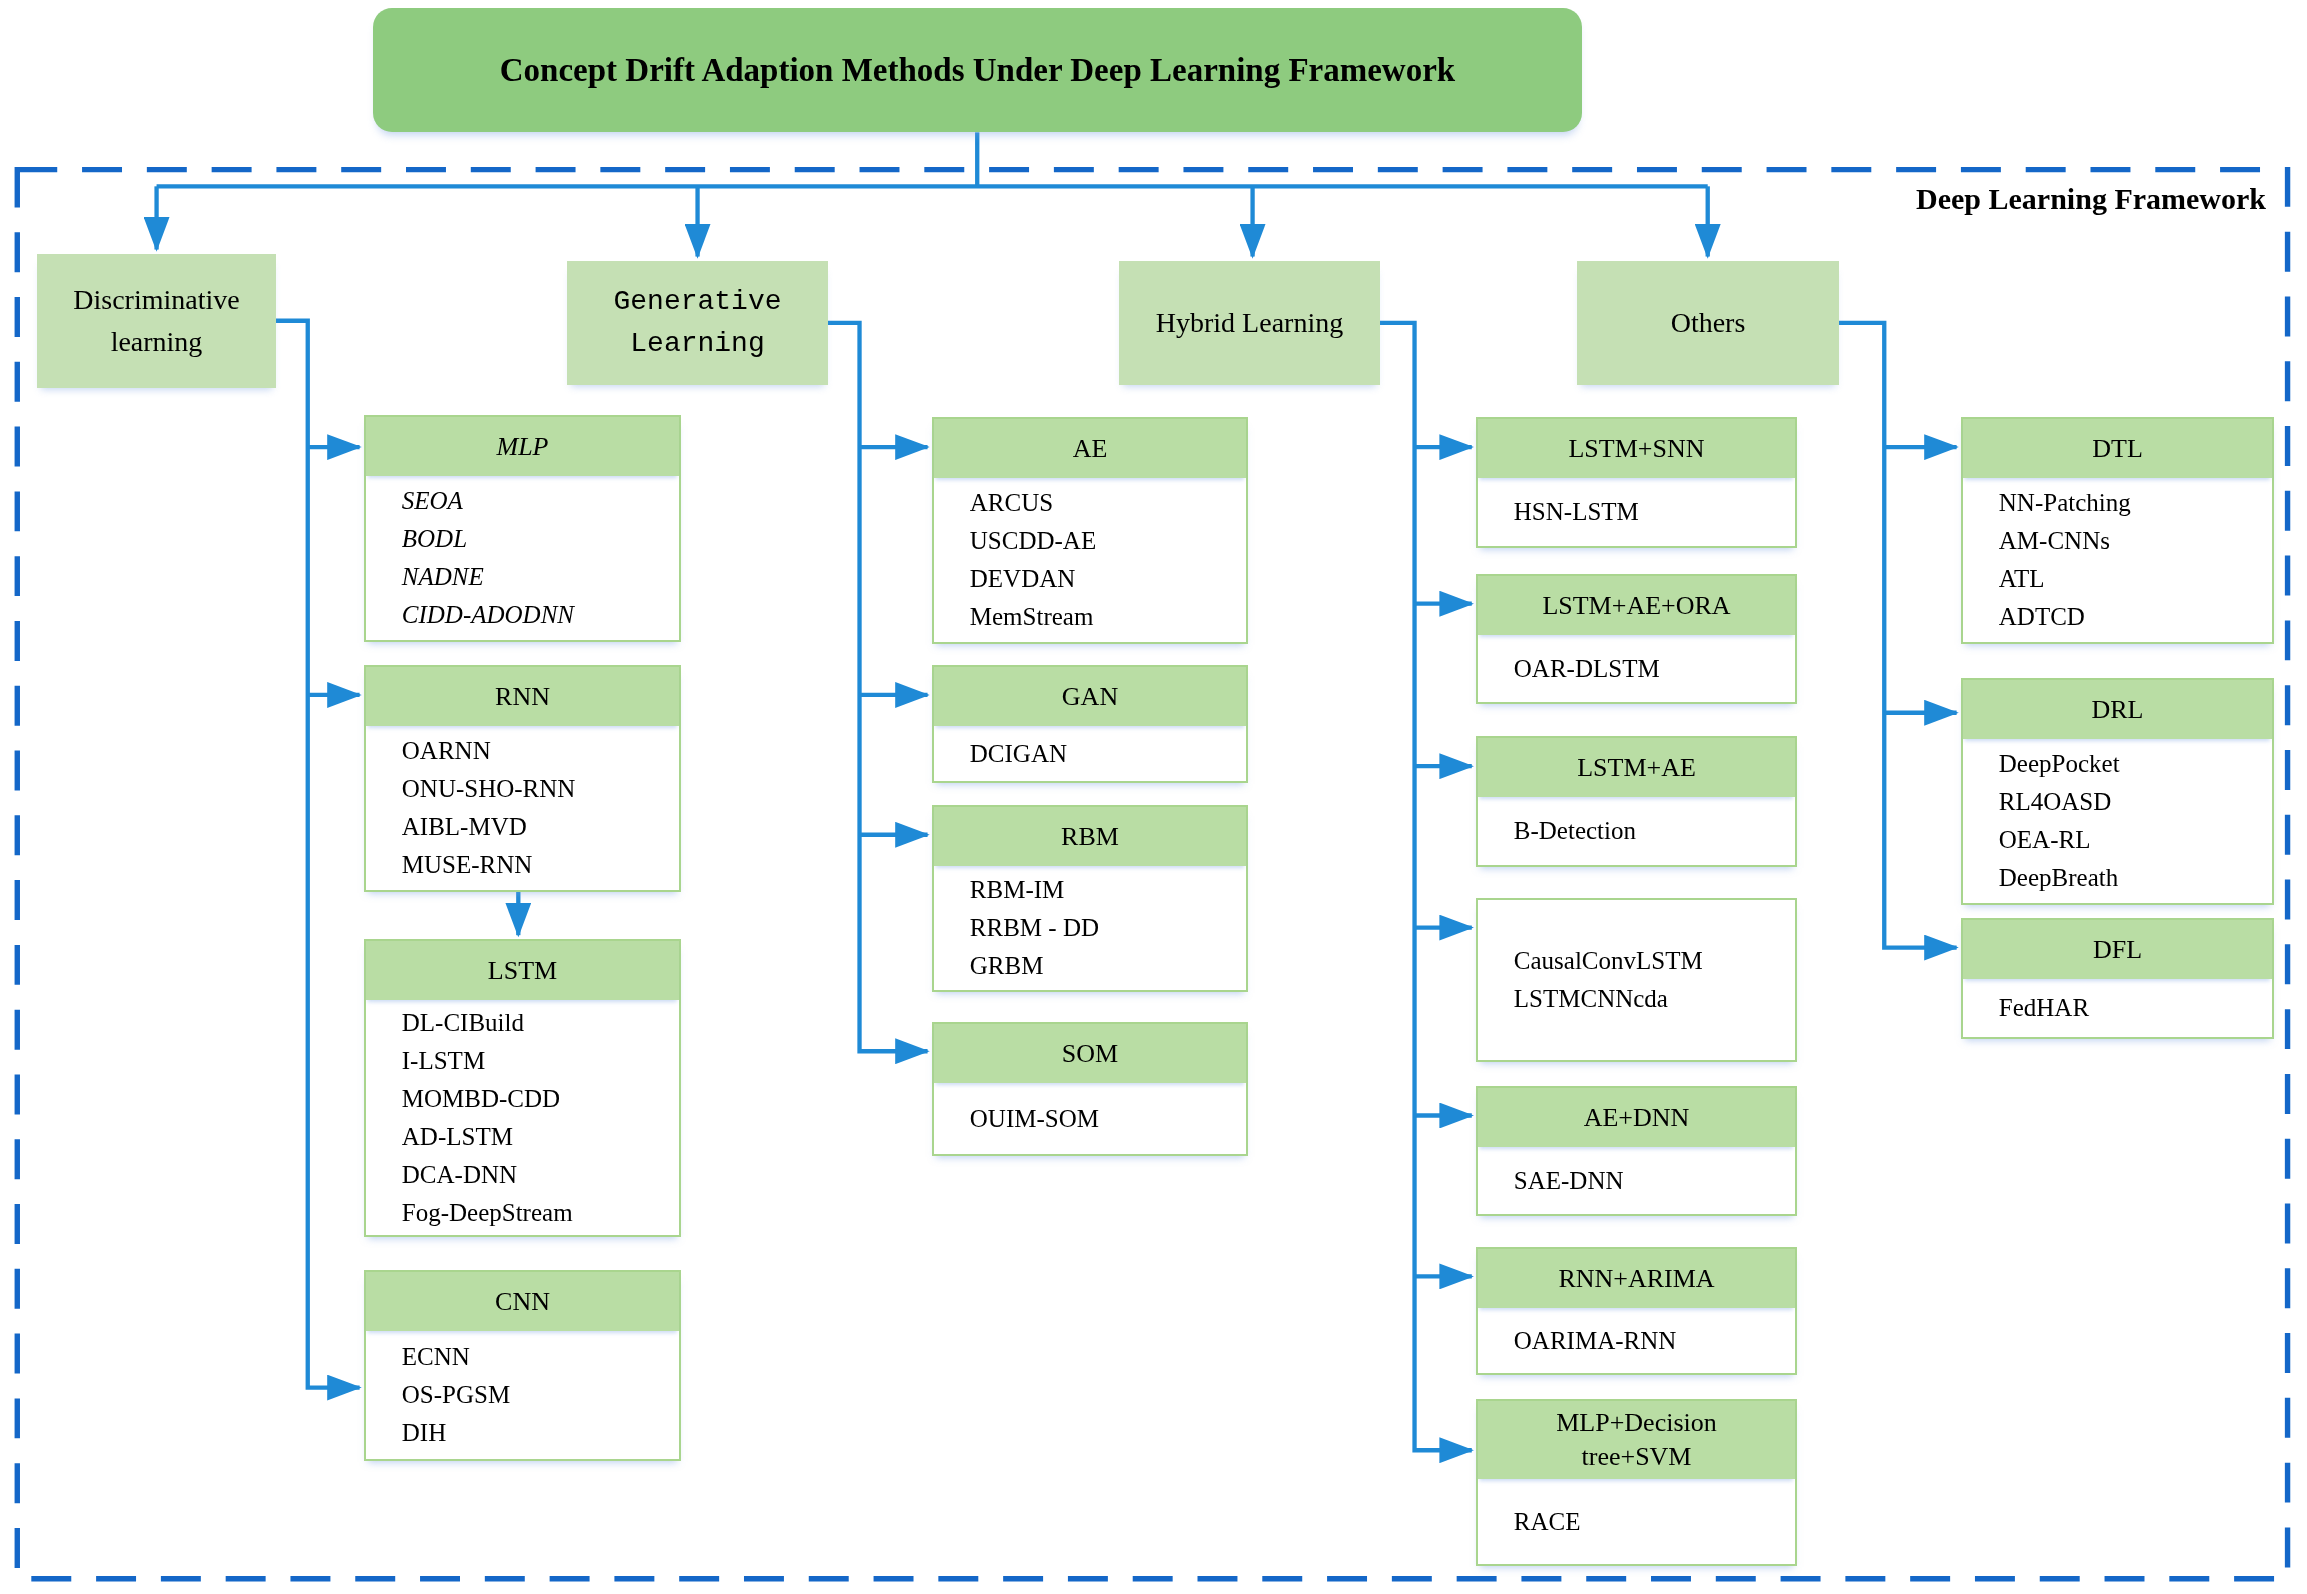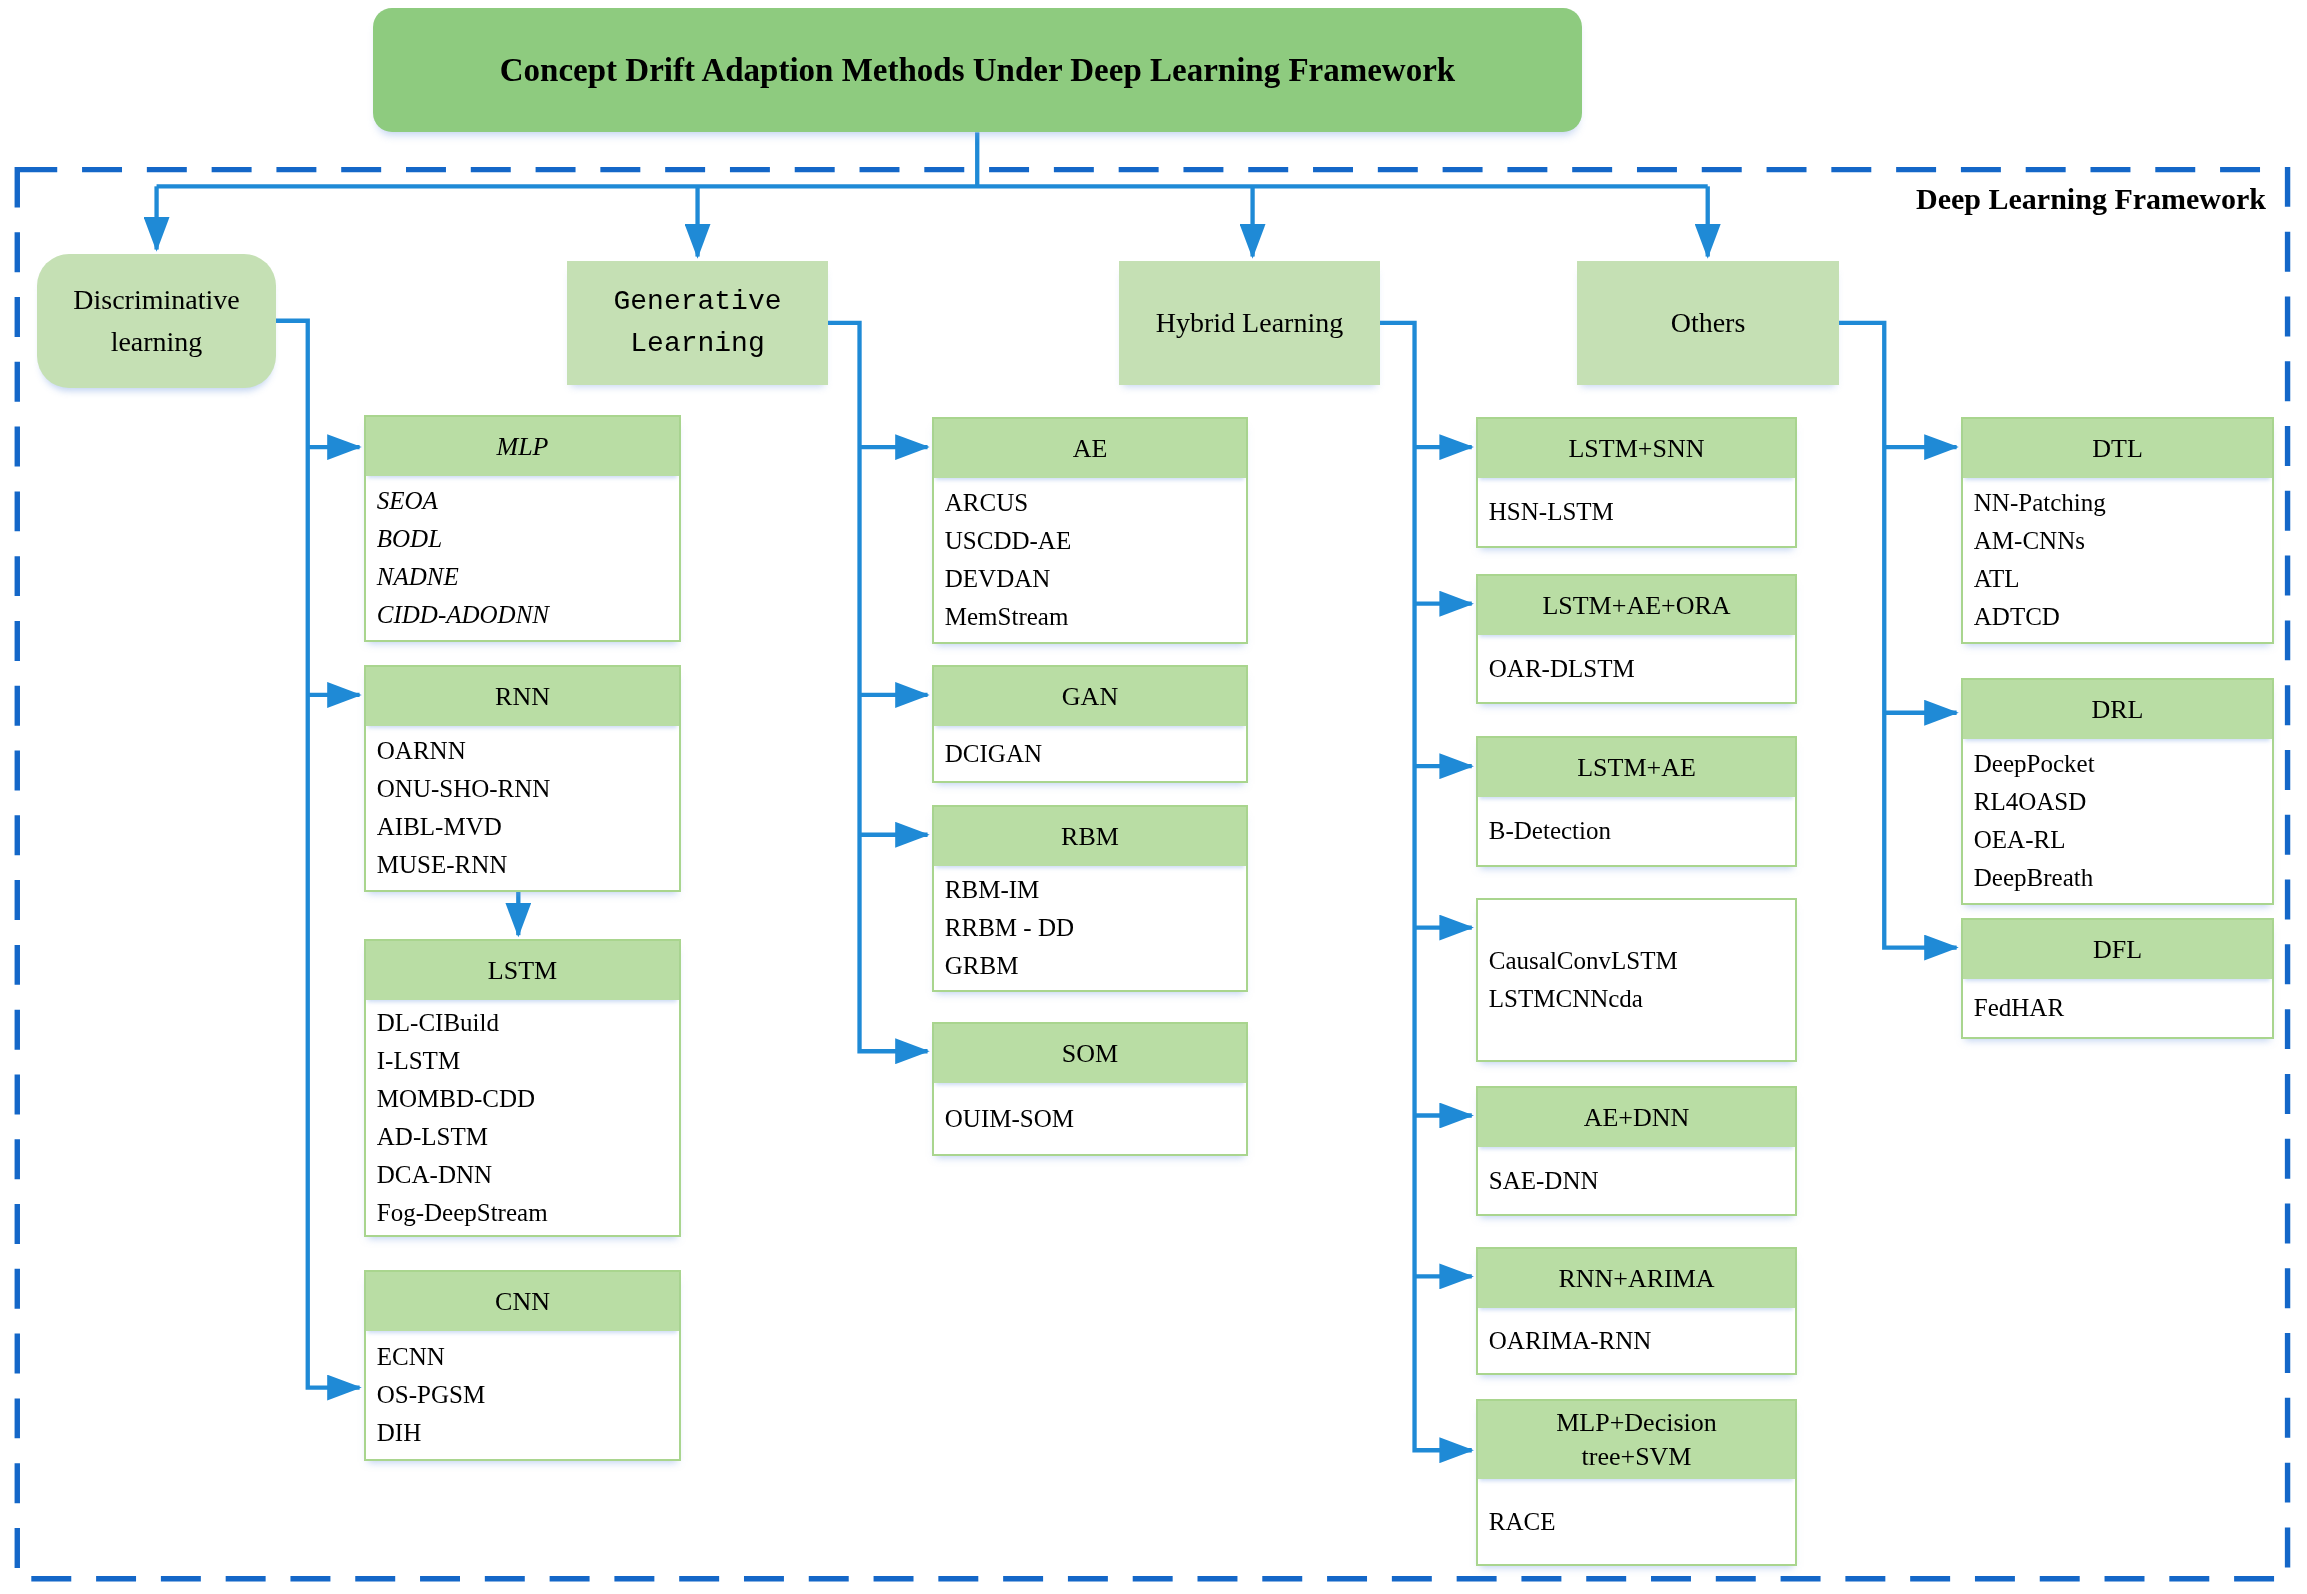--- a/index.html
+++ b/index.html
@@ -27,21 +27,21 @@
     background:#ffffff;border:2.2px solid var(--box_border);
     box-shadow:0 6.5px 7.6px -4.3px rgba(120,160,225,.5);
   }
   .node-header{
     flex:0 0 auto;min-height:59px;display:flex;align-items:center;justify-content:center;
     background:var(--header_box);font-size:26px;text-align:center;line-height:1.3;
     box-shadow:0 3.8px 3.8px -1.6px rgba(140,175,230,.45);
   }
   .node-body{
     flex:1 1 auto;display:flex;flex-direction:column;justify-content:center;
-    font-size:25px;line-height:38px;padding:0 5.4px 0 10.8px;white-space:pre-line;
+    font-size:25px;line-height:38px;padding:0 5.4px 0 10.8px;white-space:pre-line;margin-left:25px;
   }
 </style>
 </head>
 <body>
 
 <div id="canvas">
 
   <svg id="wires" viewBox="0 0 4273 2954">
     <defs>
       <marker id="arrowhead" viewBox="0 0 8 6" refX="7.5" refY="3" markerWidth="8" markerHeight="6" orient="auto" markerUnits="strokeWidth">
@@ -78,21 +78,21 @@
 
     <path d="M3406 598 L3490 598 L3490 1755 L3624 1755" marker-end="url(#arrowhead)"></path>
     <path d="M3490 828 L3624 828" marker-end="url(#arrowhead)"></path>
     <path d="M3490 1320 L3624 1320" marker-end="url(#arrowhead)"></path>
   </svg>
 
   <div class="title-box" style="left:373px;top:8px;width:1209px;height:124px;border-radius:19px;">Concept Drift Adaption Methods Under Deep Learning Framework</div>
 
   <div class="frame-label" style="left:1825px;top:182px;width:441px;">Deep Learning Framework</div>
 
-  <div class="cat-box" style="left:37px;top:254px;width:239px;height:134px;border-radius:32px;">Discriminative learning</div>
+  <div class="cat-box" style="left:37px;top:254px;width:239px;height:134px;">Discriminative learning</div>
   <div class="cat-box" style="left:567px;top:261px;width:261px;height:124px;font-family:Liberation Mono, monospace;">Generative Learning</div>
   <div class="cat-box" style="left:1119px;top:261px;width:261px;height:124px;">Hybrid Learning</div>
   <div class="cat-box" style="left:1577px;top:261px;width:262px;height:124px;">Others</div>
 
   <div class="node" style="left:364px;top:415px;width:317px;height:227px;font-style:italic;">
     <div class="node-header">MLP</div>
     <div class="node-body">SEOA
 BODL
 NADNE
 CIDD-ADODNN</div>

